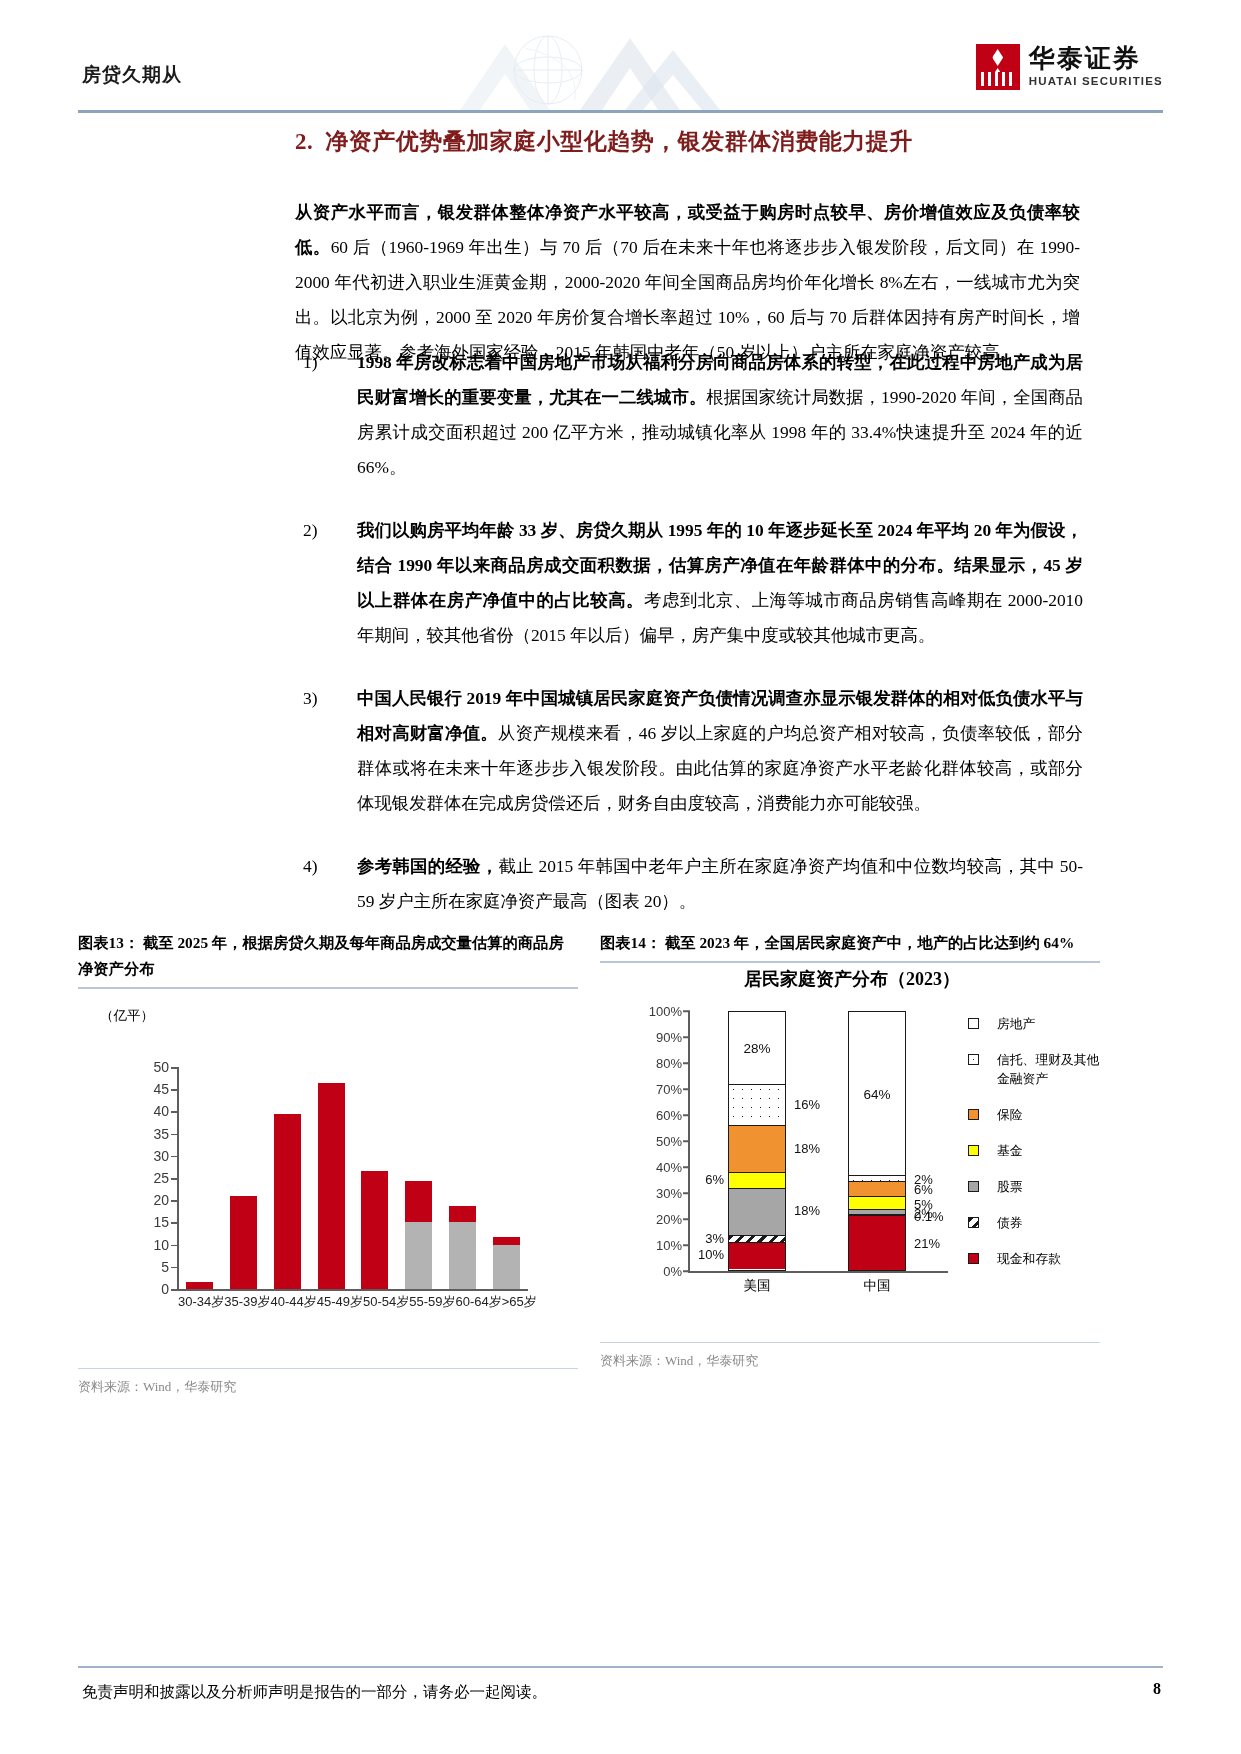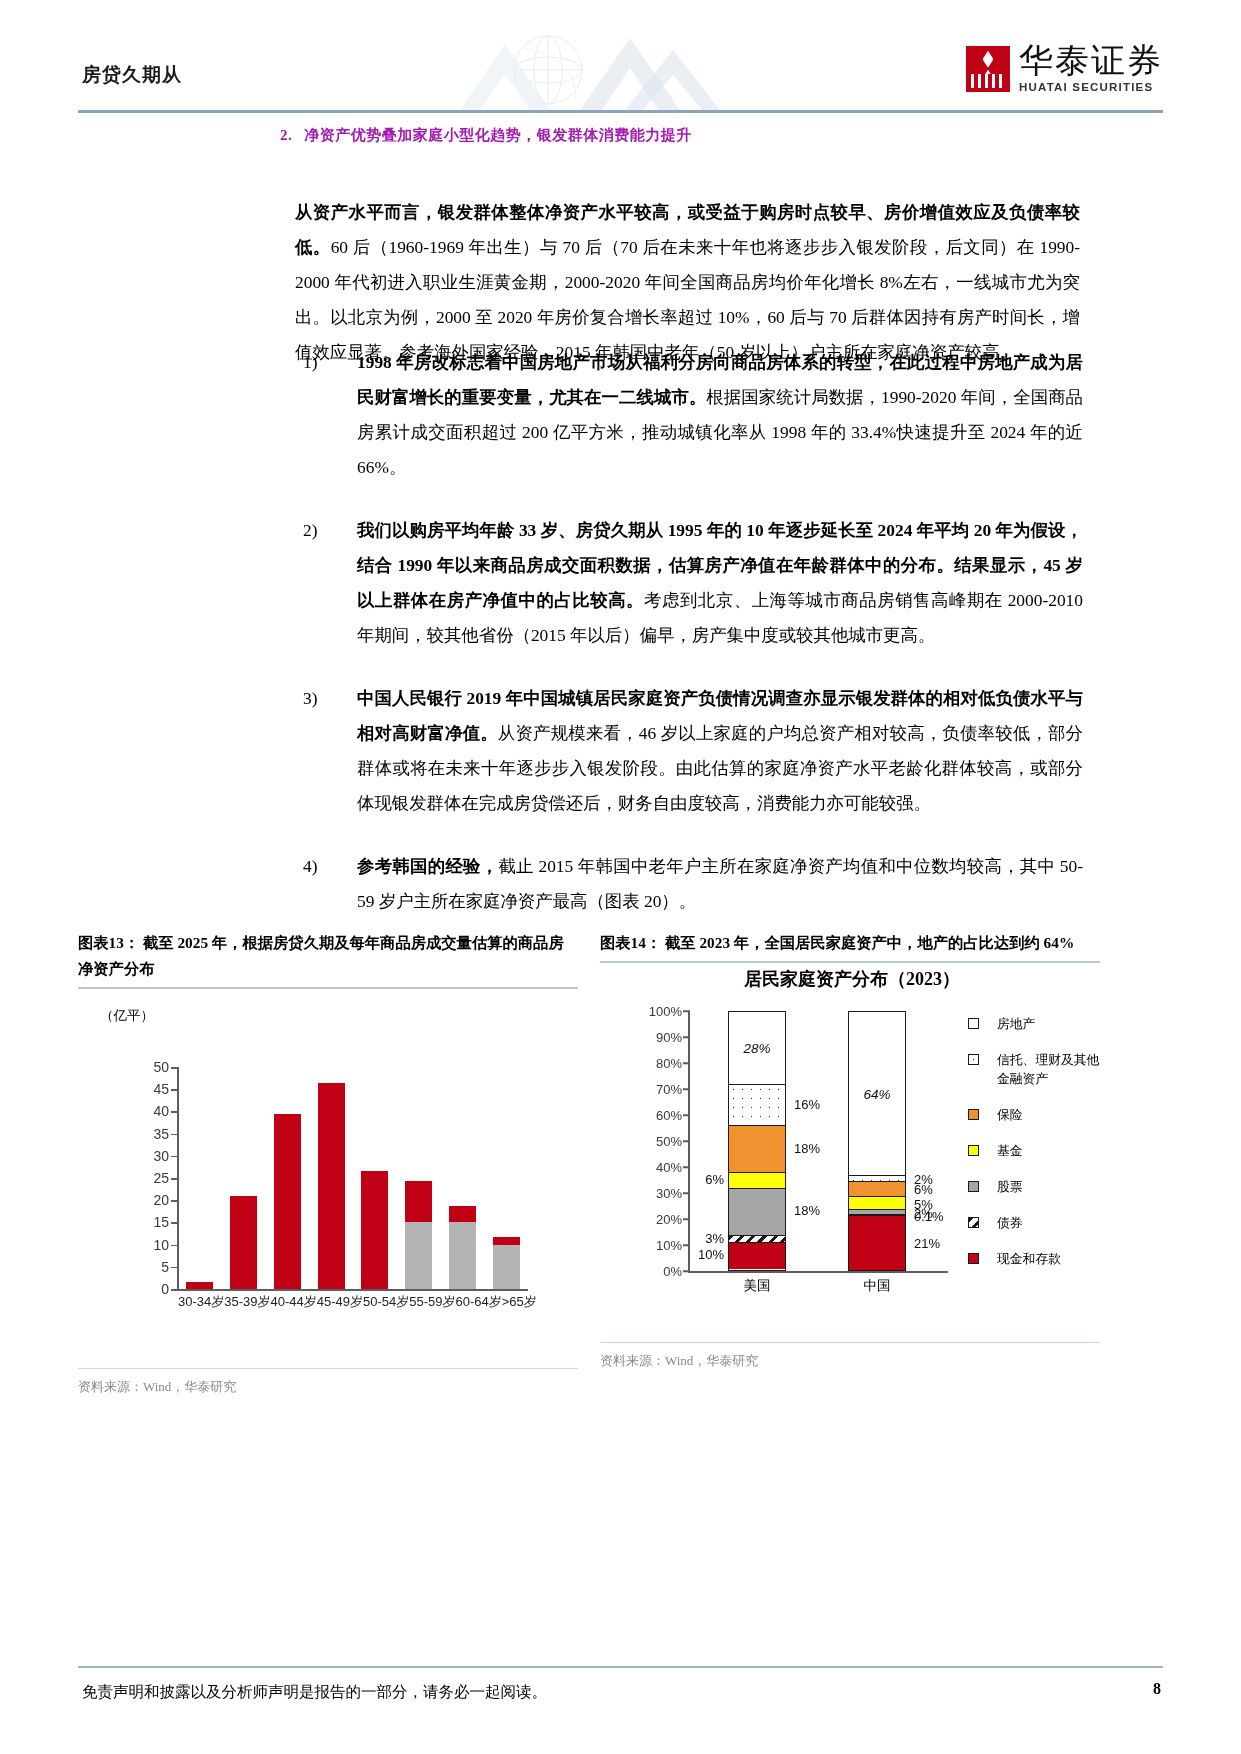--- a/index.html
+++ b/index.html
@@ -22,29 +22,29 @@
   }
   .hdr-deco{position:absolute;left:430px;top:30px;width:330px;height:80px;opacity:.55;}
   .hdr-logo{position:absolute;right:78px;top:44px;display:flex;align-items:center;gap:9px;}
   .logo-mark{width:44px;height:46px;background:#c00014;position:relative;}
   .logo-mark .dia{position:absolute;width:11px;height:17px;background:#fff;left:50%;transform:translateX(-50%);}
   .logo-mark .dia.t{top:5px;clip-path:polygon(50% 0,100% 50%,50% 100%,0 50%);}
   .logo-mark .dia.b{bottom:5px;clip-path:polygon(50% 0,100% 50%,50% 100%,0 50%);}
   .logo-mark .bars{position:absolute;bottom:4px;left:5px;width:34px;height:14px;
       background:repeating-linear-gradient(90deg,#fff 0 3px,#c00014 3px 7px);}
   .logo-txt{display:flex;flex-direction:column;line-height:1;}
-  .logo-cn{font-family:"Liberation Serif",serif;font-weight:normal;font-size:34px;color:#111;letter-spacing:2px;}
+  .logo-cn{font-family:"Liberation Serif",serif;font-weight:bold;font-size:26px;color:#111;letter-spacing:2px;}
   .logo-en{font-family:"Liberation Sans",sans-serif;font-weight:bold;font-size:11.5px;color:#333;letter-spacing:1.2px;margin-top:4px;}
   .hdr-rule{position:absolute;left:78px;top:110px;width:1085px;height:3px;background:#8da4bd;}
 
   
   .sec-title{
-    position:absolute;left:280px;top:126px;width:790px;
+    position:absolute;left:295px;top:126px;width:790px;
     font-family:"Liberation Serif",serif;
-    font-weight:bold;font-size:15px;color:#a21caf;letter-spacing:.5px;
+    font-weight:bold;font-size:23px;color:#7f1d1d;letter-spacing:.5px;
   }
   .sec-title .num{margin-right:12px;}
 
   
   .intro{
     position:absolute;left:295px;top:178px;width:785px;
     font-size:17.4px;line-height:35px;text-align:justify;
     font-family:"Liberation Serif",serif;
   }
   .intro b{font-weight:bold;}
@@ -105,21 +105,21 @@
   .c14 .axis-x{position:absolute;left:88px;top:308px;width:260px;height:2px;background:#5d5d5d;}
   .c14 .ytick{position:absolute;left:36px;transform:translateY(-50%);font-size:13px;
       font-family:"Liberation Sans",sans-serif;color:#3a3a3a;width:46px;text-align:right;}
   .c14 .ytickmark{position:absolute;left:83px;width:7px;height:1.5px;background:#5d5d5d;transform:translateY(-50%);}
   .c14 .col{position:absolute;width:58px;height:260px;top:48px;display:flex;flex-direction:column;border:1.3px solid #1a1a1a;box-sizing:border-box;}
   .c14 .col.us{left:128px;}
   .c14 .col.cn{left:248px;}
   .c14 .seg{width:100%;box-sizing:border-box;border-bottom:1.3px solid #1a1a1a;position:relative;}
   .c14 .seg:last-child{border-bottom:none;}
   .c14 .inlbl{position:absolute;left:0;right:0;top:50%;transform:translateY(-50%);
-      text-align:center;font-size:13.5px;font-family:"Liberation Sans",sans-serif;color:#111;font-style:italic;}
+      text-align:center;font-size:13.5px;font-family:"Liberation Sans",sans-serif;color:#111;}
   .c14 .outlbl{position:absolute;font-size:13px;font-family:"Liberation Sans",sans-serif;color:#111;white-space:nowrap;}
   .c14 .xlab{position:absolute;top:314px;font-size:13.5px;font-family:"Liberation Serif",serif;text-align:center;width:58px;}
   .c14 .legend{position:absolute;left:368px;top:52px;font-size:12.8px;
       font-family:"Liberation Serif",serif;line-height:19px;}
   .c14 .legend .row{display:flex;align-items:flex-start;gap:18px;margin-bottom:17px;}
   .c14 .legend .sw{width:11px;height:11px;flex:0 0 11px;border:1.2px solid #1a1a1a;margin-top:3px;box-sizing:border-box;}
 
   
   .f-realestate{background:#ffffff;}
   .f-trust{background:#ffffff;background-image:radial-gradient(#1a1a1a 0.9px, transparent 1px);background-size:9px 9px;}

